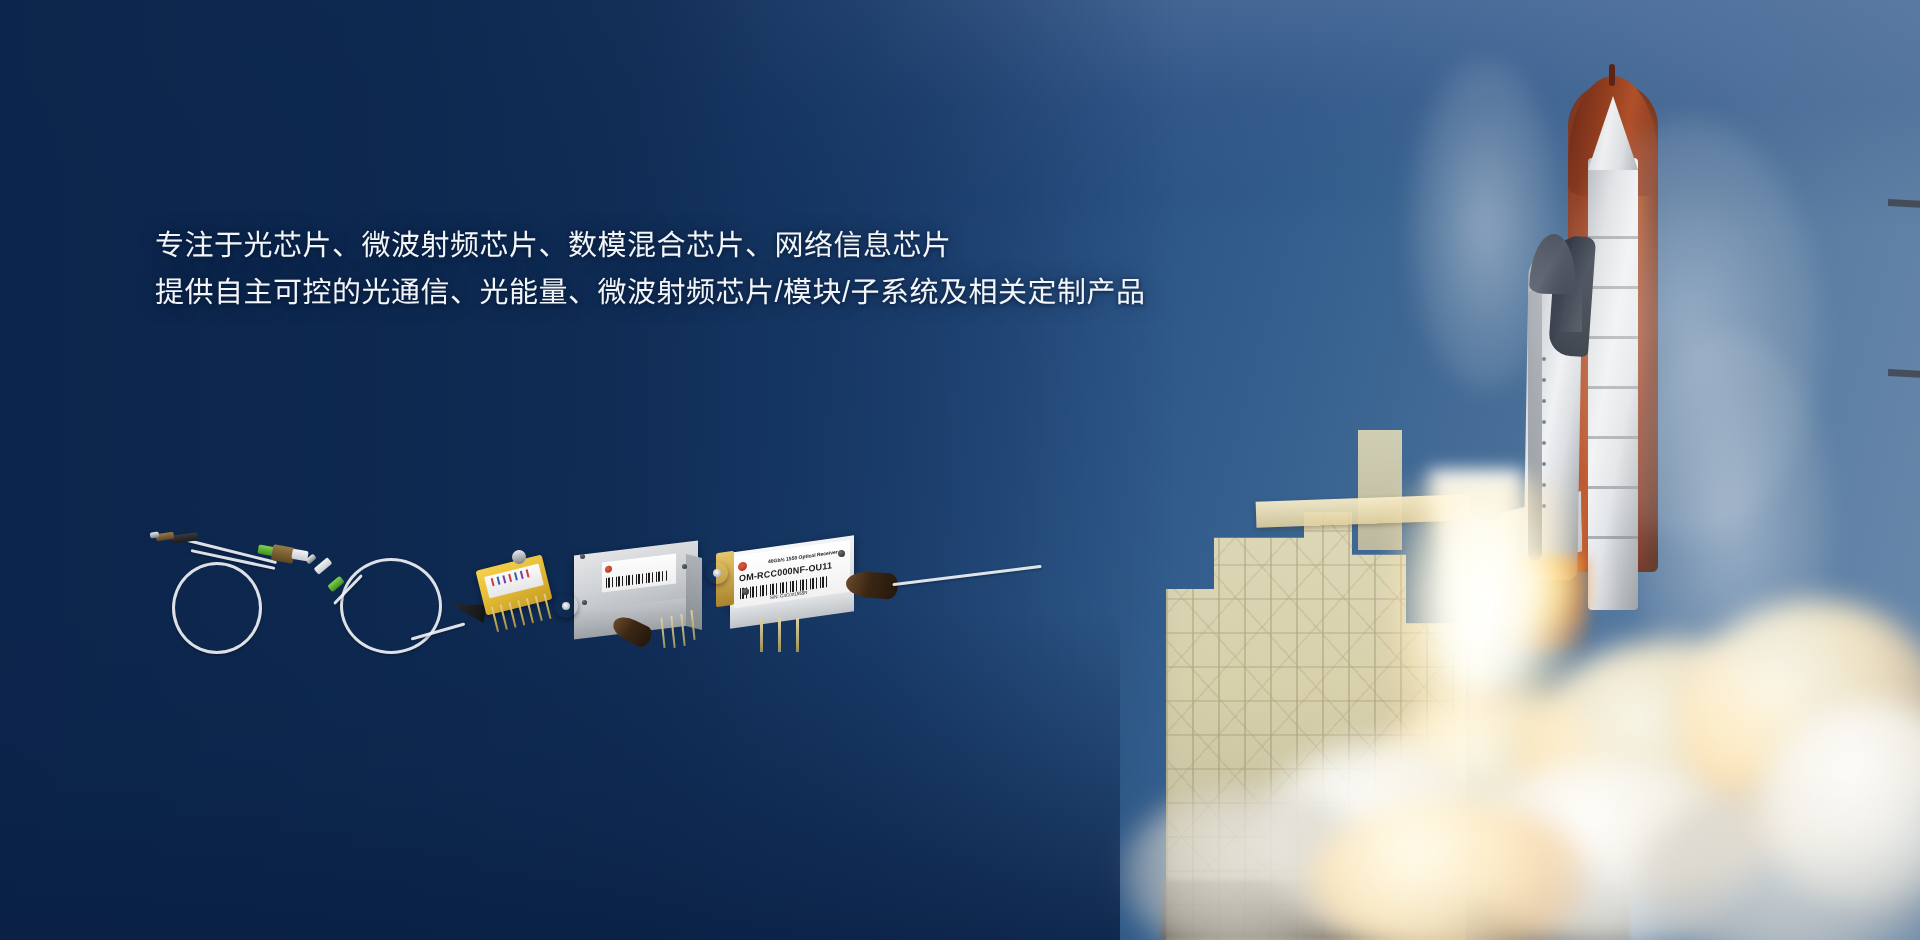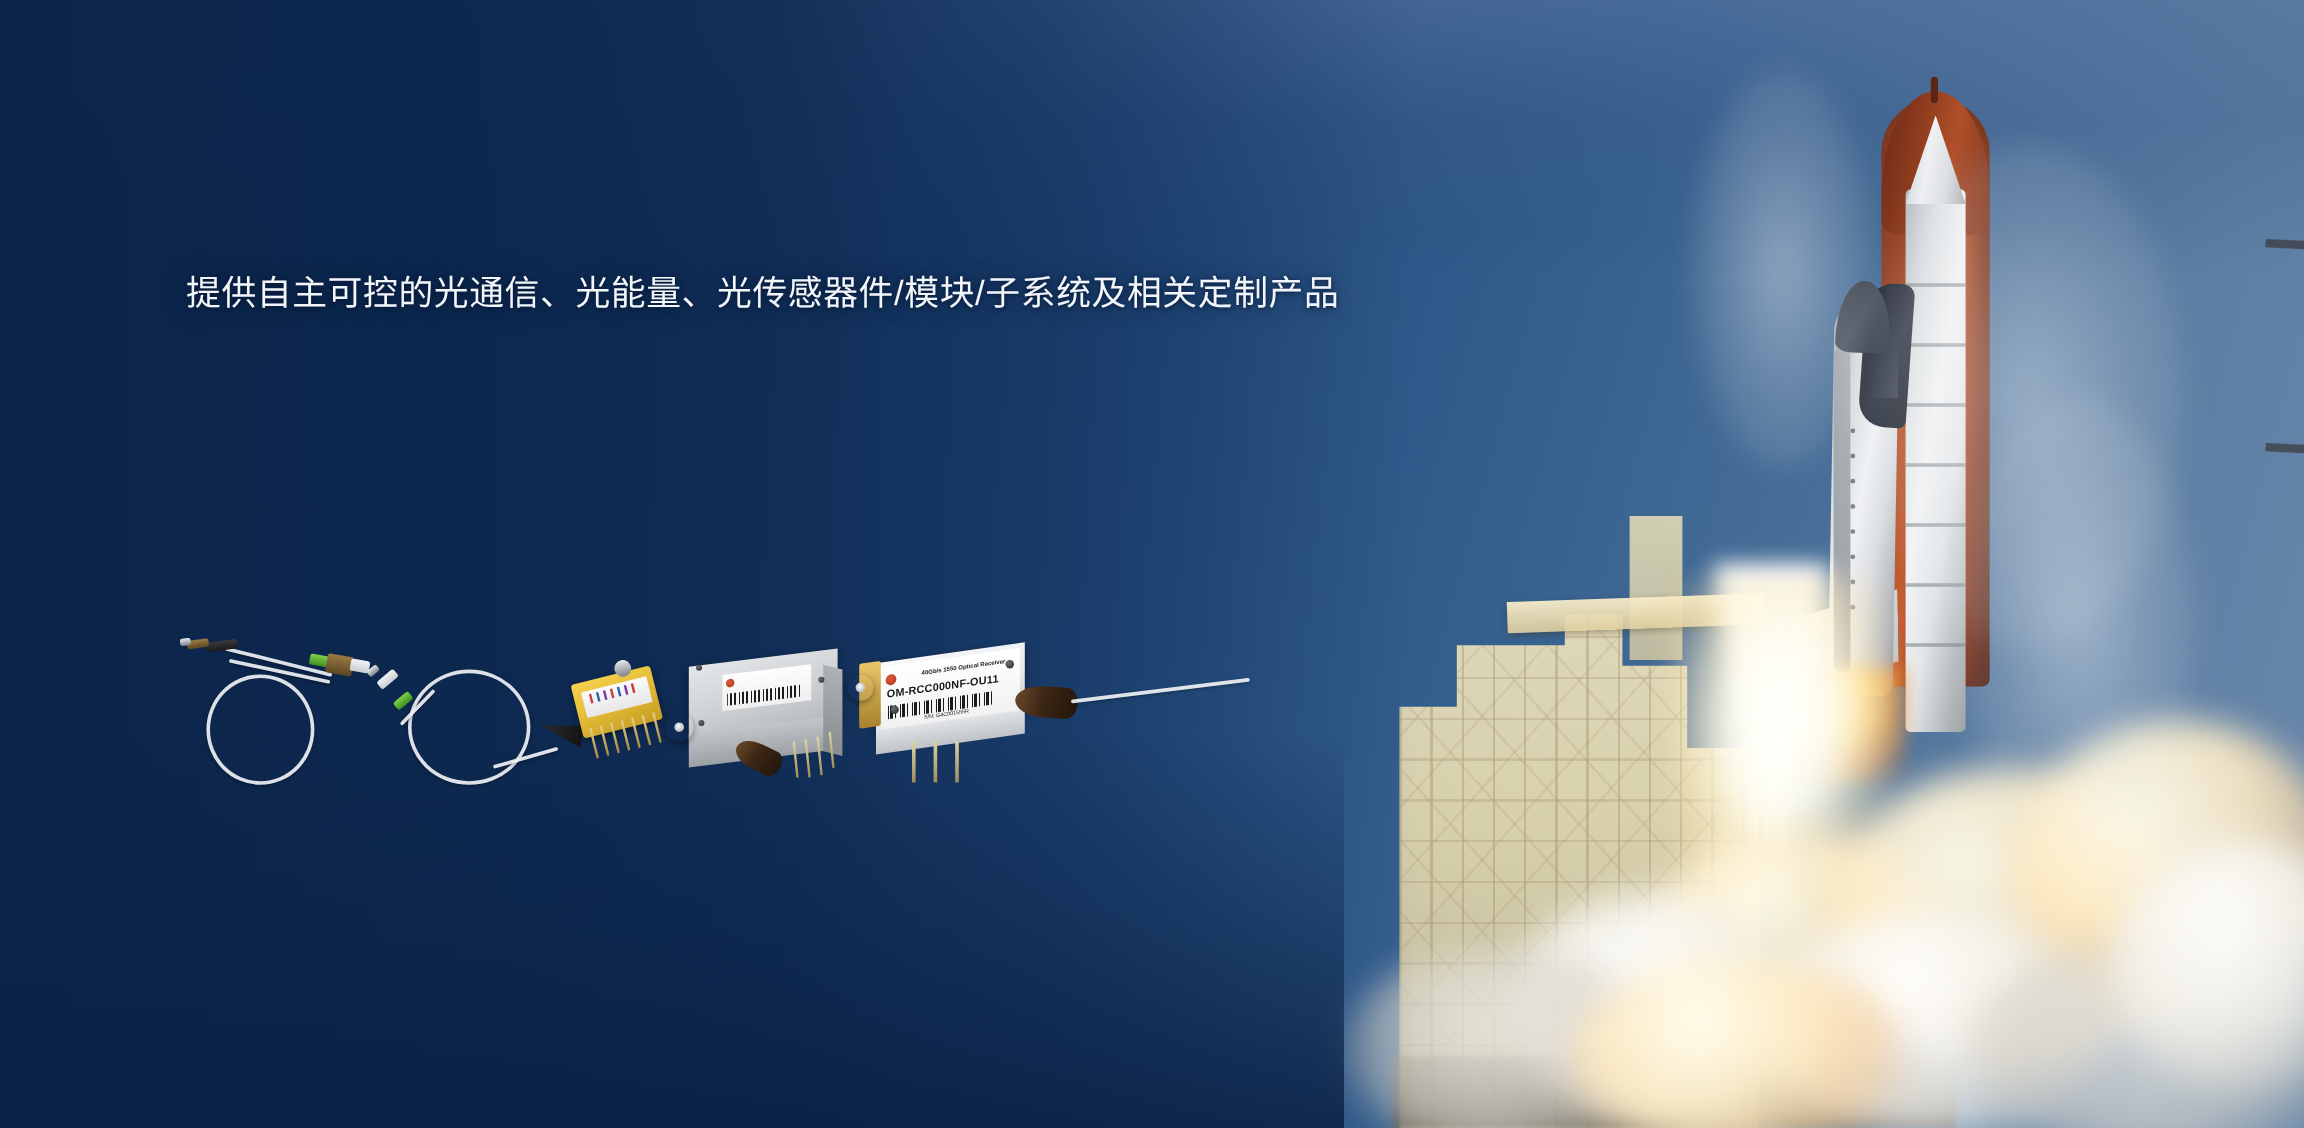--- a/index.html
+++ b/index.html
@@ -494,21 +494,22 @@
     <div class="wisp" style="left:400px;top:120px;width:260px;height:420px;"></div>
     <div class="wisp" style="left:470px;top:330px;width:200px;height:380px;"></div>
     <div class="wisp" style="left:250px;top:60px;width:150px;height:330px;"></div>
   </div>
 
   <div class="left-dark"></div>
   <div class="left-dark-2"></div>
   <div class="bottom-dark"></div>
 
   <div class="copy">
-    <div class="sub">提供自主可控的光通信、光能量、光传感器件/模块/子系统及相关定制产品</div>
+    <div class="sub">专注于光芯片、微波射频芯片、数模混合芯片、网络信息芯片</div>
+    <div class="sub">提供自主可控的光通信、光能量、微波射频芯片/模块/子系统及相关定制产品</div>
 
   </div>
 
   <div class="products">
 
     <div class="prod" style="left:0;top:0;width:160px;height:140px">
       <div class="fiber-loop" style="left:22px;top:42px;width:84px;height:86px"></div>
       <div class="fiber-line" style="left:36px;top:30px;width:92px;transform:rotate(14deg)"></div>
       <div class="fiber-line" style="left:40px;top:38px;width:86px;transform:rotate(12deg)"></div>
       <div class="connector conn-black" style="left:22px;top:14px;width:26px;height:8px;transform:rotate(-8deg)"></div>

